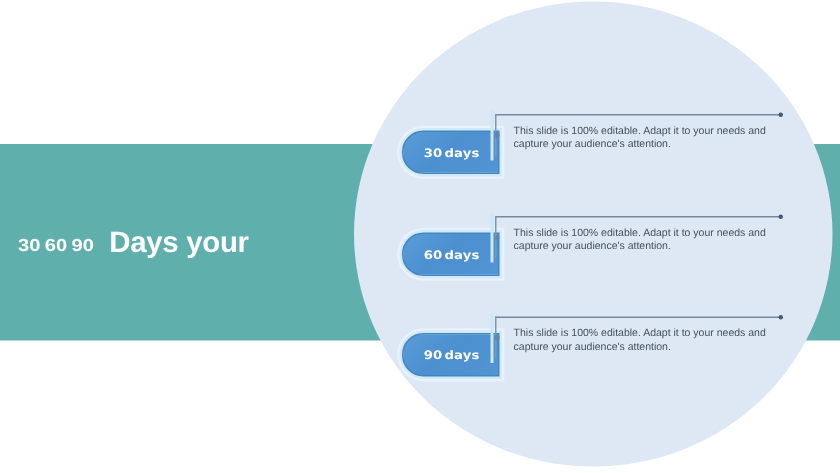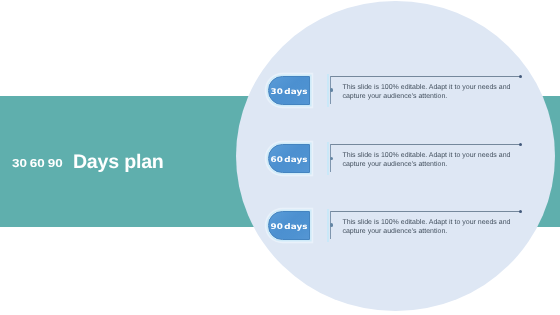--- a/index.html
+++ b/index.html
@@ -12,21 +12,21 @@
   body{width:560px;height:315px;overflow:hidden;background:var(--c-background);font-family:"Liberation Sans",sans-serif;
         -webkit-font-smoothing:antialiased;text-rendering:geometricPrecision;}
   .slide{position:relative;width:560px;height:315px;background:var(--c-background);overflow:hidden;filter:opacity(1);}
   .band{position:absolute;left:0;top:96.1px;width:560px;height:131.3px;background:var(--c-title-band);}
   .circle{position:absolute;left:236.4px;top:0.5px;width:318.8px;height:310.7px;border-radius:50%;background:var(--c-backdrop-circle);}
   .title{position:absolute;left:12.2px;top:150.5px;color:var(--c-title-text);white-space:nowrap;}
   .title .num{font-size:11.6px;font-weight:700;word-spacing:-0.75px;letter-spacing:0.0px;
        display:inline-block;transform:scaleX(1.16);transform-origin:left center;position:relative;top:-0.5px;}
   .title .main{font-size:19.6px;font-weight:700;letter-spacing:-0.2px;margin-left:12.6px;position:relative;top:0.5px;}
   .row{position:absolute;left:268px;width:262px;height:0;}
-  .pill{position:absolute;left:0;top:0;width:42px;height:28.5px;
+  .pill{position:absolute;left:0;top:11px;width:65px;height:28.5px;
         background:linear-gradient(140deg,#5A9CD8 0%,#4C90D0 45%,#4E92D1 75%,#5596D4 100%);
         border-radius:14.25px 0 0 14.25px;
         border:0.7px solid var(--c-stage-pill-outline);box-sizing:border-box;
         box-shadow:0 0 0 1.6px var(--c-stage-pill-halo), 0 0 0 3.2px #E9F1FA;}
   .pill span{position:absolute;left:50%;top:calc(50% + 0.8px);transform:translate(-50%,-50%) scaleX(1.13);white-space:nowrap;
         color:var(--c-stage-label-text);font-size:7.8px;font-weight:700;letter-spacing:0.05px;word-spacing:-1.4px;
         font-family:"DejaVu Sans",sans-serif;}
   .vbar{position:absolute;left:59.2px;top:-2.2px;width:2.2px;height:32.9px;background:#CAE8F8;}
   .vline{position:absolute;left:62.3px;top:0.3px;width:0.9px;height:28px;background:#7F96AE;}
   .dot{position:absolute;left:61.9px;top:12.4px;width:3.6px;height:3.6px;border-radius:50%;background:var(--c-node-dot);}
@@ -35,21 +35,21 @@
   .body{position:absolute;left:74.4px;top:8.2px;width:182px;font-size:7.0px;line-height:8.9px;color:var(--c-body-text);}
 </style>
 </head>
 <body>
 
 <div class="slide">
   <div class="band"></div>
   <div class="circle"></div>
   <div class="title">
     <span class="num">30 60 90</span>
-    <span class="main">Days plan</span>
+    <span class="main">Days your</span>
   </div>
 
   <div class="row" style="top:76px">
     <div class="hline"></div>
     <div class="hdot"></div>
     <div class="pill">
         <span>30 days</span>
       </div>
     <div class="vbar"></div>
     <div class="vline"></div>

